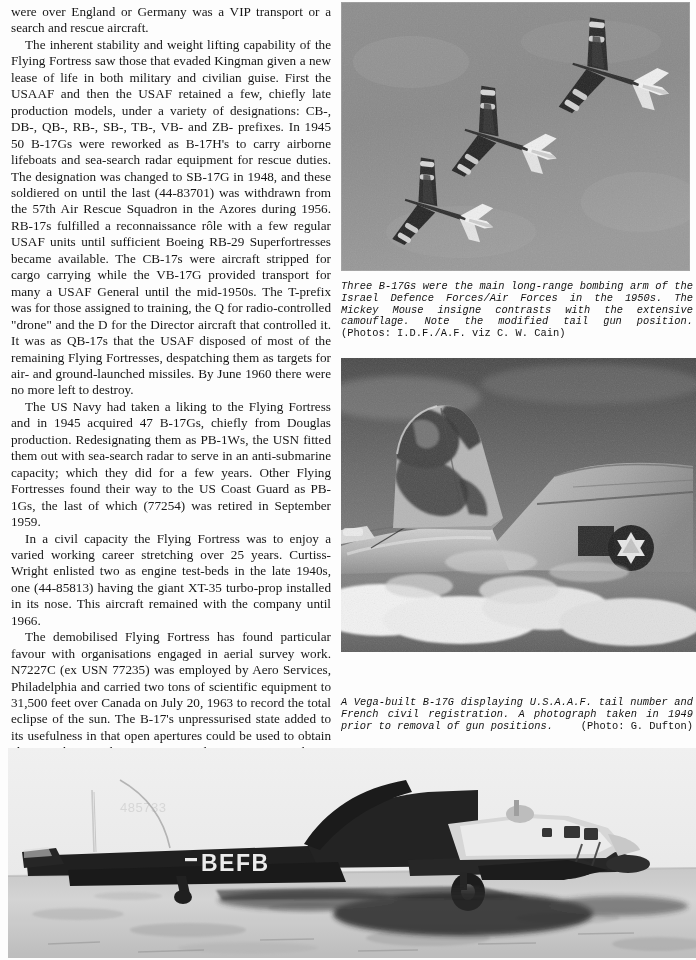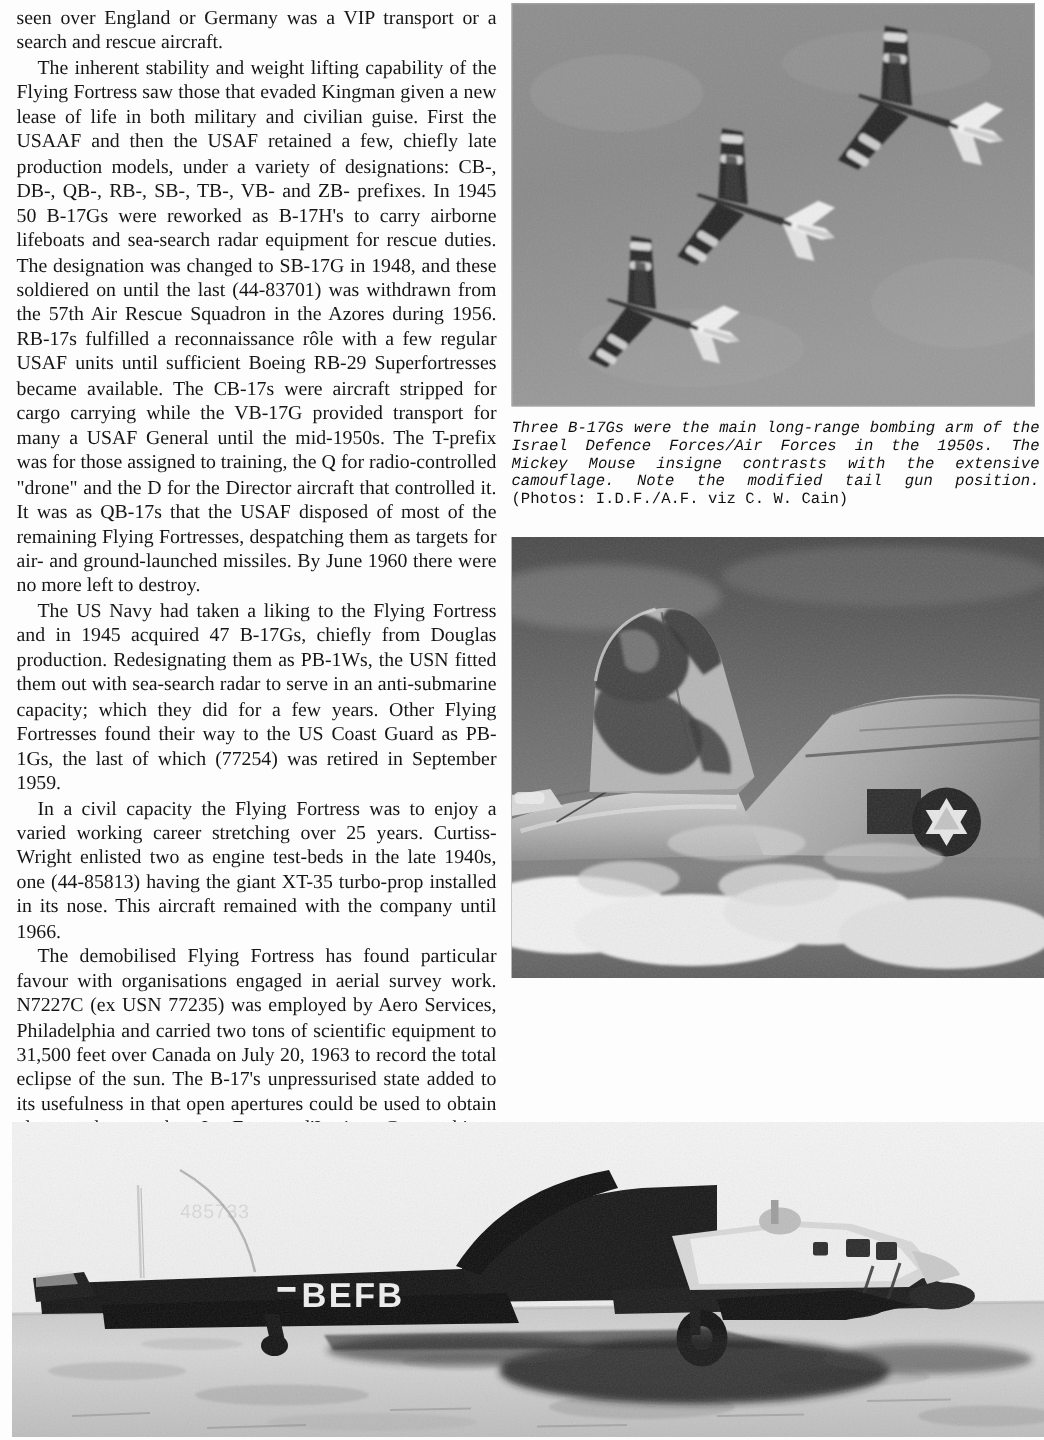--- a/index.html
+++ b/index.html
@@ -73,21 +73,21 @@
   #caption-tail      { left: 341px; top: 697px; width: 352px; }
   .caption .credit { font-style: normal; }
   .credit-right { float: right; font-style: normal; }
 </style>
 </head>
 <body>
 
 <div id="page">
 
   <div id="text-column">
-    <p>seen over England or Germany was a VIP transport or a search and rescue aircraft.</p>
+    <p>were over England or Germany was a VIP transport or a search and rescue aircraft.</p>
     <p class="indent">The inherent stability and weight lifting capability of the Flying Fortress saw those that evaded Kingman given a new lease of life in both military and civilian guise. First the USAAF and then the USAF retained a few, chiefly late production models, under a variety of designations: CB-, DB-, QB-, RB-, SB-, TB-, VB- and ZB- prefixes. In 1945 50 B-17Gs were reworked as B-17H's to carry airborne lifeboats and sea-search radar equipment for rescue duties. The designation was changed to SB-17G in 1948, and these soldiered on until the last (44-83701) was withdrawn from the 57th Air Rescue Squadron in the Azores during 1956. RB-17s fulfilled a reconnaissance rôle with a few regular USAF units until sufficient Boeing RB-29 Superfortresses became available. The CB-17s were aircraft stripped for cargo carrying while the VB-17G provided transport for many a USAF General until the mid-1950s. The T-prefix was for those assigned to training, the Q for radio-controlled "drone" and the D for the Director aircraft that controlled it. It was as QB-17s that the USAF disposed of most of the remaining Flying Fortresses, despatching them as targets for air- and ground-launched missiles. By June 1960 there were no more left to destroy.</p>
     <p class="indent">The US Navy had taken a liking to the Flying Fortress and in 1945 acquired 47 B-17Gs, chiefly from Douglas production. Redesignating them as PB-1Ws, the USN fitted them out with sea-search radar to serve in an anti-submarine capacity; which they did for a few years. Other Flying Fortresses found their way to the US Coast Guard as PB-1Gs, the last of which (77254) was retired in September 1959.</p>
     <p class="indent">In a civil capacity the Flying Fortress was to enjoy a varied working career stretching over 25 years. Curtiss-Wright enlisted two as engine test-beds in the late 1940s, one (44-85813) having the giant XT-35 turbo-prop installed in its nose. This aircraft remained with the company until 1966.</p>
     <p class="indent">The demobilised Flying Fortress has found particular favour with organisations engaged in aerial survey work. N7227C (ex USN 77235) was employed by Aero Services, Philadelphia and carried two tons of scientific equipment to 31,500 feet over Canada on July 20, 1963 to record the total eclipse of the sun. The B-17's unpressurised state added to its usefulness in that open apertures could be used to obtain clearer photographs. In France, l'Institut Geographique National (IGN) at Creil, near Paris, assembled a dozen</p>
   </div>
 
   <div class="photo" id="photo-formation">
     <svg width="349" height="269" viewBox="0 0 349 269" preserveAspectRatio="none" aria-hidden="true">
       <defs>
         <linearGradient id="skyGrad" x1="0" y1="0" x2="0.25" y2="1">
@@ -257,20 +257,24 @@
 
       <g filter="url(#soft2)" opacity="0.55">
         <ellipse cx="150" cy="204" rx="46" ry="12" fill="#d8d8d8"></ellipse>
         <ellipse cx="248" cy="214" rx="40" ry="10" fill="#cfcfcf"></ellipse>
       </g>
 
       <rect width="355" height="294" filter="url(#grainF2)" opacity="0.42"></rect>
     </svg>
   </div>
 
+  <div class="caption" id="caption-tail">
+    <i>A Vega-built B-17G displaying U.S.A.A.F. tail number and French civil registration. A photograph taken in 1949 prior to removal of gun positions.</i>
+    <span class="credit-right">(Photo: G. Dufton)</span>
+  </div>
 
   <div class="photo" id="photo-ground">
     <svg width="688" height="210" viewBox="0 0 688 210" preserveAspectRatio="none" aria-hidden="true">
       <defs>
         <linearGradient id="skyGrad3" x1="0" y1="0" x2="0" y2="1">
           <stop offset="0%" stop-color="#f4f4f4"></stop>
           <stop offset="70%" stop-color="#ececec"></stop>
           <stop offset="100%" stop-color="#e2e2e2"></stop>
         </linearGradient>
         <linearGradient id="groundGrad" x1="0" y1="0" x2="0" y2="1">

